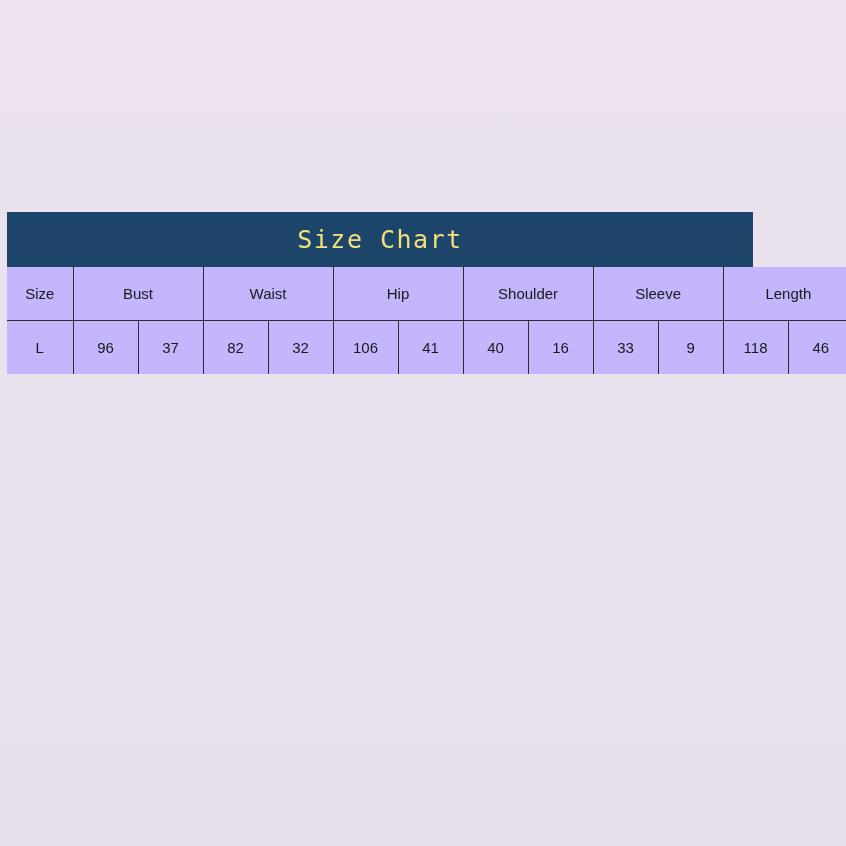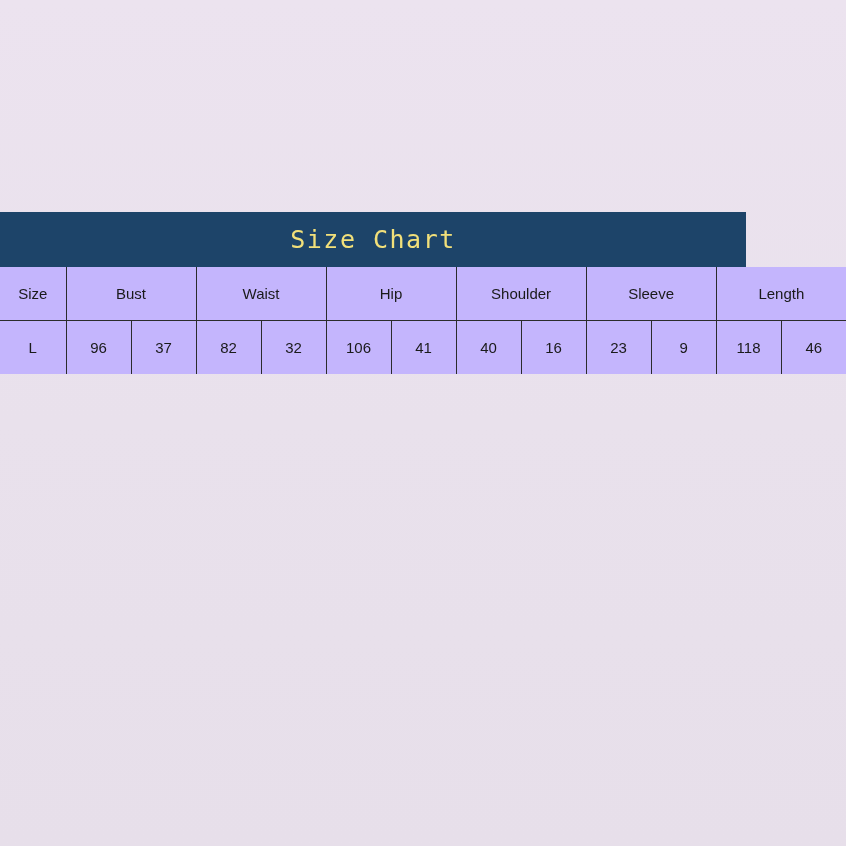--- a/index.html
+++ b/index.html
@@ -14,21 +14,21 @@
     overflow: hidden;
   }
   .page {
     position: relative;
     width: 846px;
     height: 846px;
     background: linear-gradient(180deg, #ece3ef 0%, #e9e1ec 50%, #e7dfea 100%);
   }
   .chart-block {
     position: absolute;
-    left: 0;
+    left: 7px;
     top: 212px;
     width: 746px;
     background: #ffffff;
   }
   .chart-title-bar {
     background: #1d4469;
     height: 55px;
     display: flex;
     align-items: center;
     justify-content: center;
@@ -123,21 +123,21 @@
         <tr>
           <td>L</td>
           <td>96</td>
           <td>37</td>
           <td>82</td>
           <td>32</td>
           <td>106</td>
           <td>41</td>
           <td>40</td>
           <td>16</td>
-          <td>23</td>
+          <td>33</td>
           <td>9</td>
           <td>118</td>
           <td>46</td>
         </tr>
 
 
 
       </tbody>
     </table>
 

